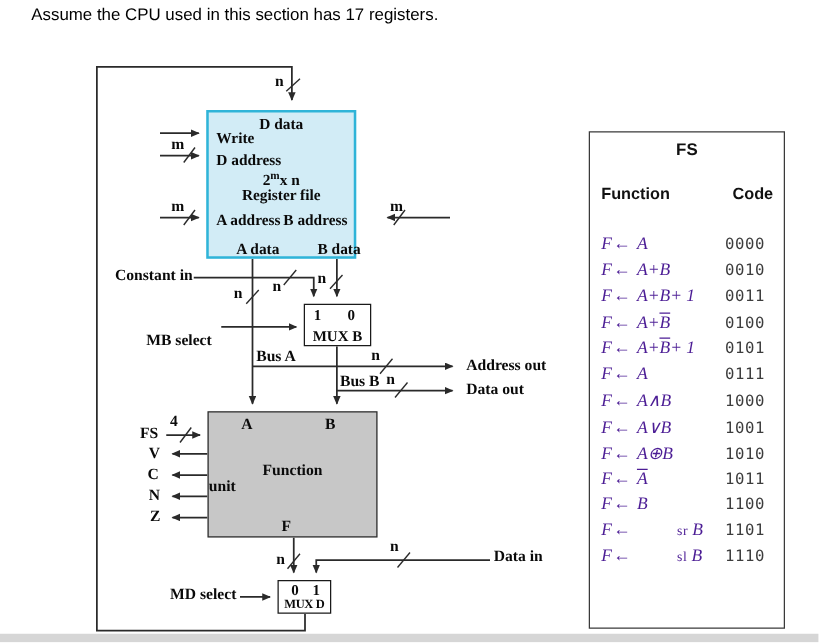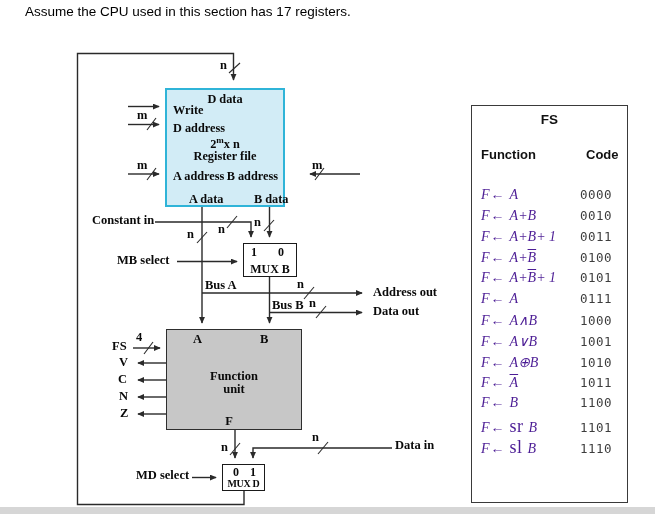--- a/index.html
+++ b/index.html
@@ -27,21 +27,21 @@
   .fstable { position:absolute; left:471px; top:105px; width:157px; height:398px;
              background:#fff; border:1.5px solid #3a3a3a; box-sizing:border-box; }
   .fs-head { position:absolute; top:6px; left:0; right:0; text-align:center;
              font:bold 13.5px "Liberation Sans", sans-serif; color:#111; }
   .fs-colhead { position:absolute; font:bold 13px "Liberation Sans", sans-serif; color:#111; }
   .fs-rows { position:absolute; top:81px; left:9px; right:5px; }
   .fs-row { display:flex; align-items:baseline; height:20.85px; }
   .fs-fn { flex:1; font-size:14px; white-space:nowrap; color:#4c1d95; }
   .var { font-style:italic; font-family:"Liberation Serif", serif; }
   .bar { text-decoration:overline; }
-  .op { font-style:normal; font-size:18px; letter-spacing:0.5px; }
+  .op { font-style:normal; font-size:11px; letter-spacing:0.5px;margin-left:32px; }
   .arrow { font-style:normal; margin:0 5px 0 1px; }
   .fs-code { width:42px; font:12.5px "DejaVu Sans Mono", monospace; color:#3d3d3d; letter-spacing:0.5px; }
   .strip { position:absolute; left:0; top:507px; width:655px; height:7px; background:#d6d6d6; }
 </style>
 </head>
 <body>
 
 <div id="canvas">
 
   <div class="title">Assume the CPU used in this section has 17 registers.</div>
@@ -91,21 +91,21 @@
   </svg>
 
   <span class="lbl" style="left:220px; top:59px;">n</span>
   <span class="lbl" style="left:137px; top:109px;">m</span>
   <span class="lbl" style="left:137px; top:159px;">m</span>
   <span class="lbl" style="left:312px; top:159px;">m</span>
   <span class="lbl" style="left:92px;  top:214px;">Constant in</span>
   <span class="lbl" style="left:218px; top:223px;">n</span>
   <span class="lbl" style="left:187px; top:228px;">n</span>
   <span class="lbl" style="left:254px; top:216px;">n</span>
-  <span class="lbl" style="left:117px; top:254px;">MB select</span>
+  <span class="lbl" style="left:117px; top:266px;">MB select</span>
   <span class="lbl" style="left:205px; top:279px;">Bus A</span>
   <span class="lbl" style="left:297px; top:278px;">n</span>
   <span class="lbl" style="left:272px; top:299px;">Bus B</span>
   <span class="lbl" style="left:309px; top:297px;">n</span>
   <span class="lbl" style="left:373px; top:286px;">Address out</span>
   <span class="lbl" style="left:373px; top:305px;">Data out</span>
   <span class="lbl" style="left:112px; top:340px;">FS</span>
   <span class="lbl" style="left:136px; top:331px;">4</span>
   <span class="lbl" style="left:119px; top:356px;">V</span>
   <span class="lbl" style="left:118px; top:373px;">C</span>
@@ -131,21 +131,21 @@
   <div class="mux" id="muxb">
     <span class="mux-in" style="left:7px; top:2px;">1</span>
     <span class="mux-in" style="left:34px; top:2px;">0</span>
     <div class="mux-name">MUX B</div>
   </div>
 
   <div class="funit">
     <span class="fu-lbl" style="left:26px; top:3px;">A</span>
     <span class="fu-lbl" style="left:93px; top:3px;">B</span>
     <div class="fu-lbl" style="left:0; right:0; top:40px; text-align:center;">Function</div>
-    <div class="fu-lbl" style="left:0; right:0; top:53px; text-align:center;">unit</div>
+    <div class="fu-lbl" style="left:0; right:0; top:53px; ">unit</div>
     <div class="fu-lbl" style="left:0; right:10px; bottom:2px; text-align:center;">F</div>
   </div>
 
   <div class="mux" id="muxd">
     <span class="mux-in" style="left:10px; top:1px;">0</span>
     <span class="mux-in" style="left:27px; top:1px;">1</span>
     <div class="mux-name">MUX D</div>
   </div>
 
   <div class="fstable">

